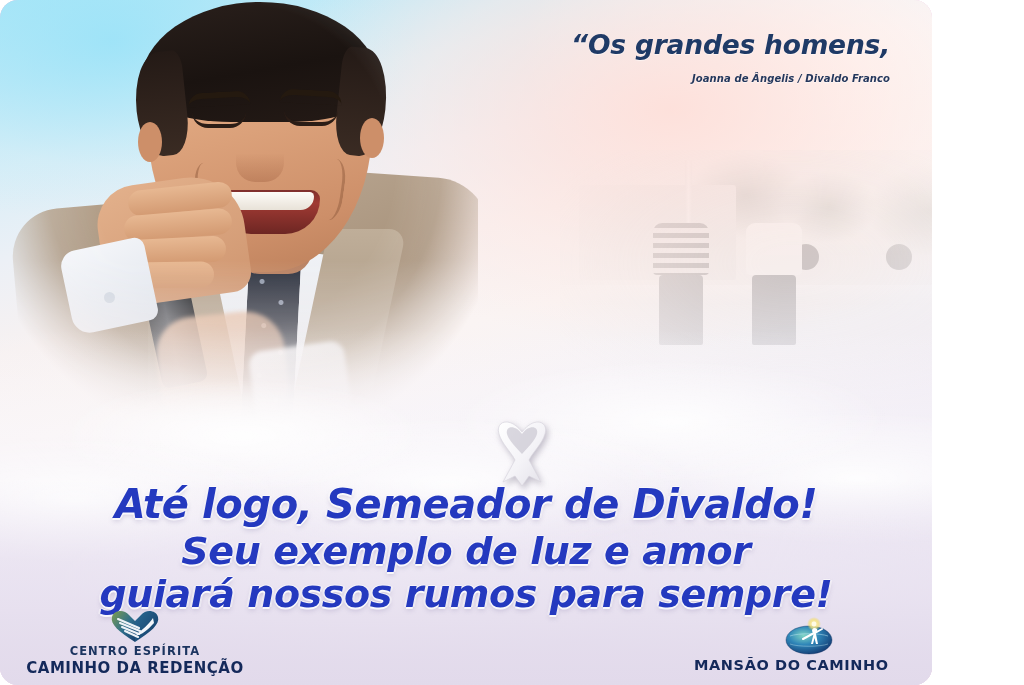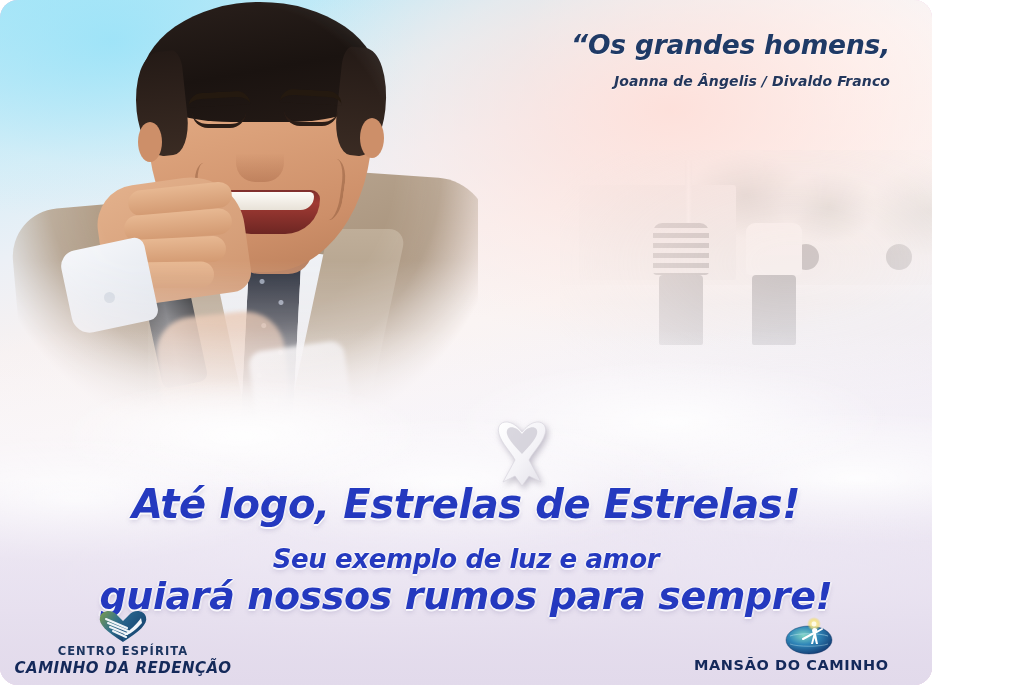--- a/index.html
+++ b/index.html
@@ -337,21 +337,21 @@
     color:#1f3a66;
     letter-spacing:-0.2px;
     white-space:nowrap;
     text-shadow:0 1px 1px rgba(255,255,255,0.55);
   }
   .quote-attrib {
     margin-top:12px;
     font-family:"DejaVu Sans", sans-serif;
     font-weight:700;
     font-style:italic;
-    font-size:14px;
+    font-size:10px;
     color:#24375c;
     letter-spacing:0.1px;
     text-shadow:0 1px 1px rgba(255,255,255,0.6);
   }
 
   
   .ribbon {
     position:absolute;
     left:489px; top:412px;
     width:66px; height:74px;
@@ -373,45 +373,44 @@
     line-height:1.04;
     white-space:nowrap;
     text-shadow:
        0 2px 0 rgba(255,255,255,0.85),
        0 -1px 0 rgba(255,255,255,0.6),
        2px 0 0 rgba(255,255,255,0.45),
       -2px 0 0 rgba(255,255,255,0.45),
        0 3px 5px rgba(120,110,160,0.30);
   }
   .hl-1 { font-size:40px; }
-  .hl-2 { font-size:26px; margin-top:20px; }
+  .hl-2 { font-size:38px; margin-top:6px; }
   .hl-3 { font-size:38px; margin-top:4px; }
 
   
   .logo-left {
-    position:absolute; left:8px; bottom:8px;
+    position:absolute; left:20px; bottom:8px;
     width:230px; text-align:center;
   }
   .logo-right {
     position:absolute; right:8px; bottom:12px;
     width:230px; text-align:left;
   }
   .logo-mark { display:block; margin:0 auto; }
   .logo-l1 {
     font-family:"DejaVu Sans", sans-serif;
     font-weight:700; font-size:11.5px;
     letter-spacing:1.1px; color:#1c3560;
     margin-top:1px;
   }
   .logo-l2 {
     font-family:"DejaVu Sans", sans-serif;
     font-weight:700; font-size:15px;
     letter-spacing:0.5px; color:#14295a;
     margin-top:1px;
-    font-style:italic;
   }
   .logo-r1 {
     font-family:"DejaVu Sans", sans-serif;
     font-weight:700; font-size:14.5px;
     letter-spacing:0.6px; color:#14295a;
     margin-top:2px;
   }
 </style>
 </head>
 <body>
@@ -495,21 +494,21 @@
         <stop offset="0%" stop-color="#ffffff"></stop>
         <stop offset="55%" stop-color="#f4f3f7"></stop>
         <stop offset="100%" stop-color="#e2e0e8"></stop>
       </linearGradient>
     </defs>
     <path d="M33 20 C21 4, 6 9, 10 22 C13 32, 22 40, 26 48 L14 70 L26 64 L33 74 L40 64 L52 70 L40 48 C44 40, 53 32, 56 22 C60 9, 45 4, 33 20 Z" fill="url(#rg)" stroke="#d8d5de" stroke-width="0.7"></path>
     <path d="M33 22 C26 12, 16 14, 18 22 C20 29, 27 35, 33 42 C39 35, 46 29, 48 22 C50 14, 40 12, 33 22 Z" fill="#bdb9c6" opacity="0.55"></path>
   </svg>
 
   <div class="headline">
-    <div class="hl-line hl-1">Até logo, Estrelas de Estrelas!</div>
+    <div class="hl-line hl-1">Até logo, Semeador de Divaldo!</div>
     <div class="hl-line hl-2">Seu exemplo de luz e amor</div>
     <div class="hl-line hl-3">guiará nossos rumos para sempre!</div>
   </div>
 
   <div class="logo-left">
     <svg class="logo-mark" width="52" height="36" viewBox="0 0 52 36" aria-hidden="true">
       <defs>
         <linearGradient id="hl" x1="0" y1="0" x2="1" y2="1">
           <stop offset="0%" stop-color="#7e9d4e"></stop>
           <stop offset="55%" stop-color="#2f6f8c"></stop>

